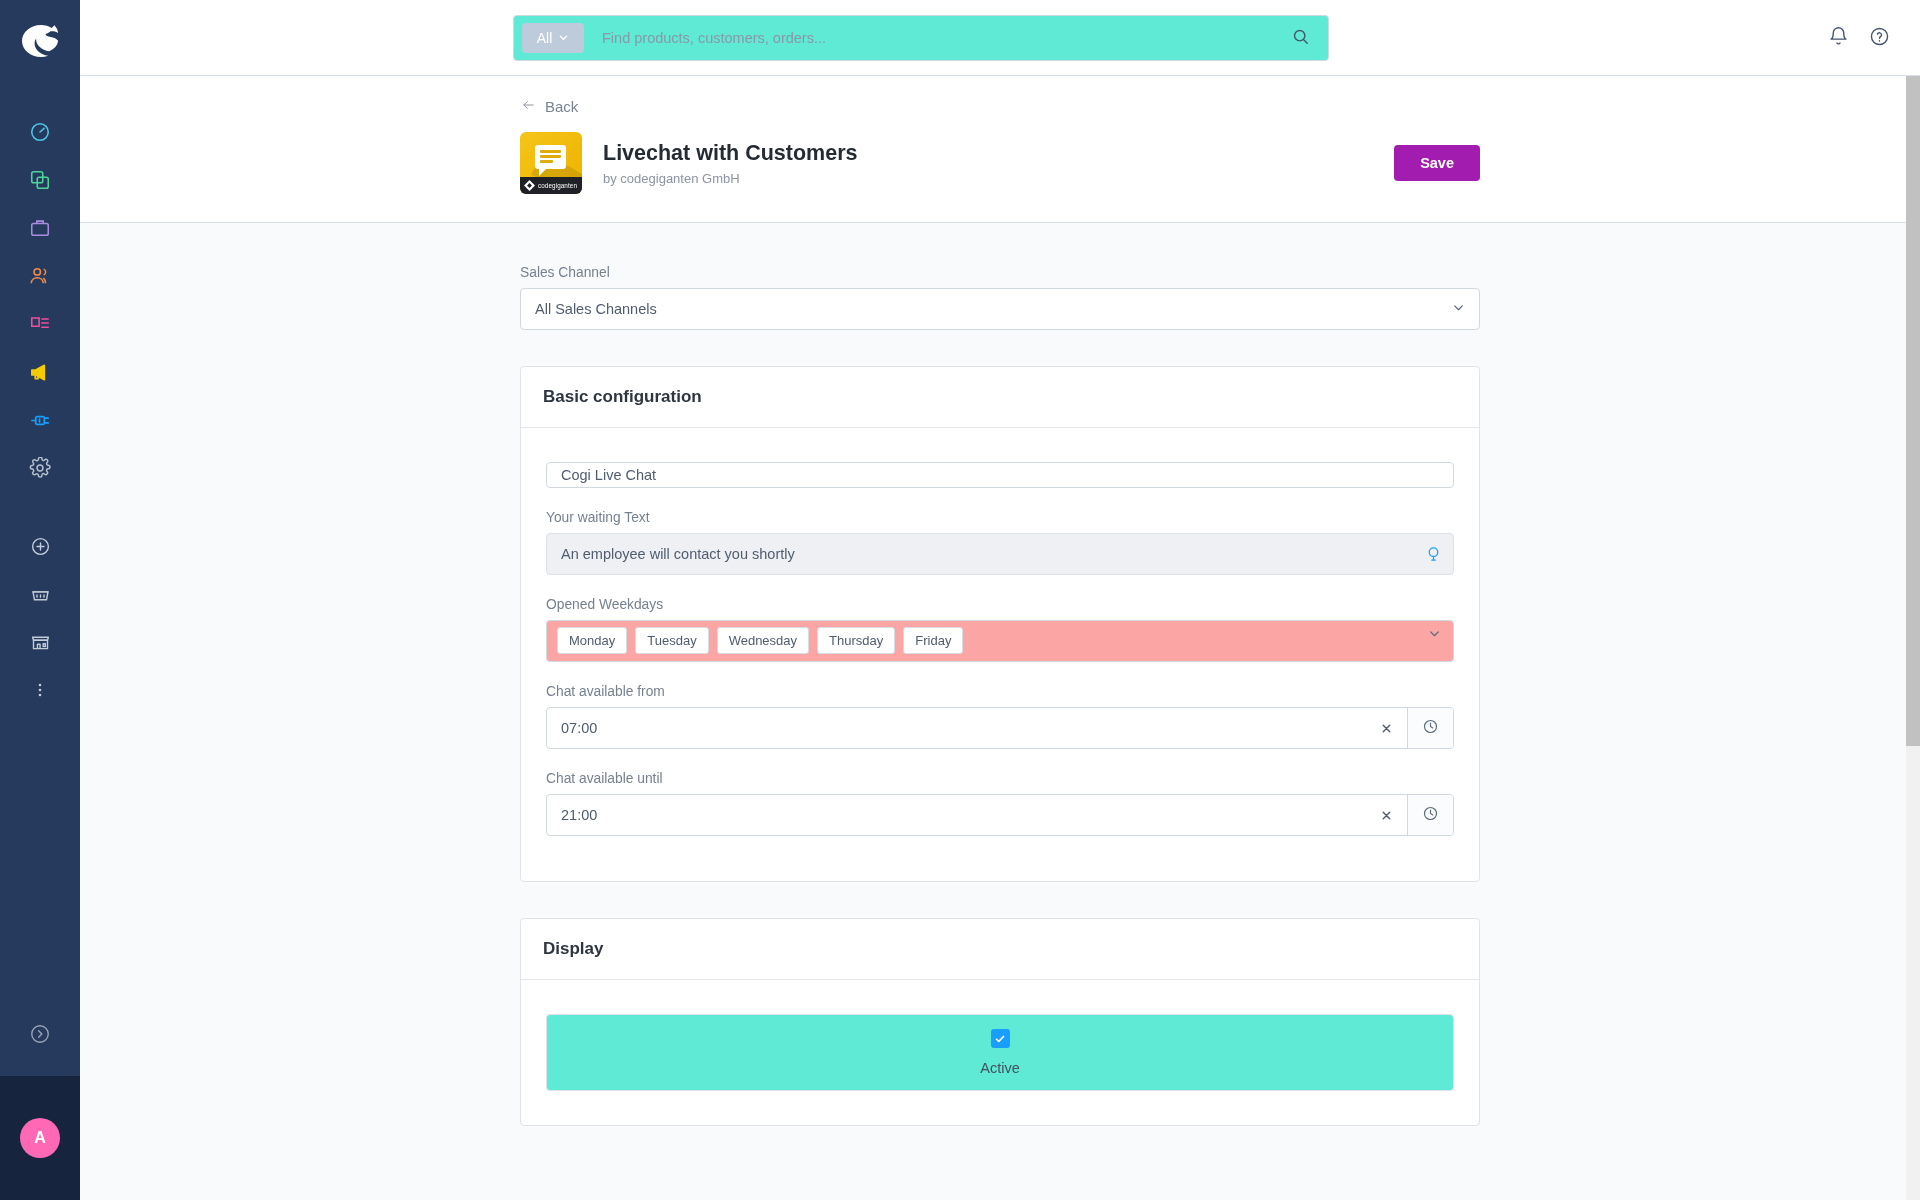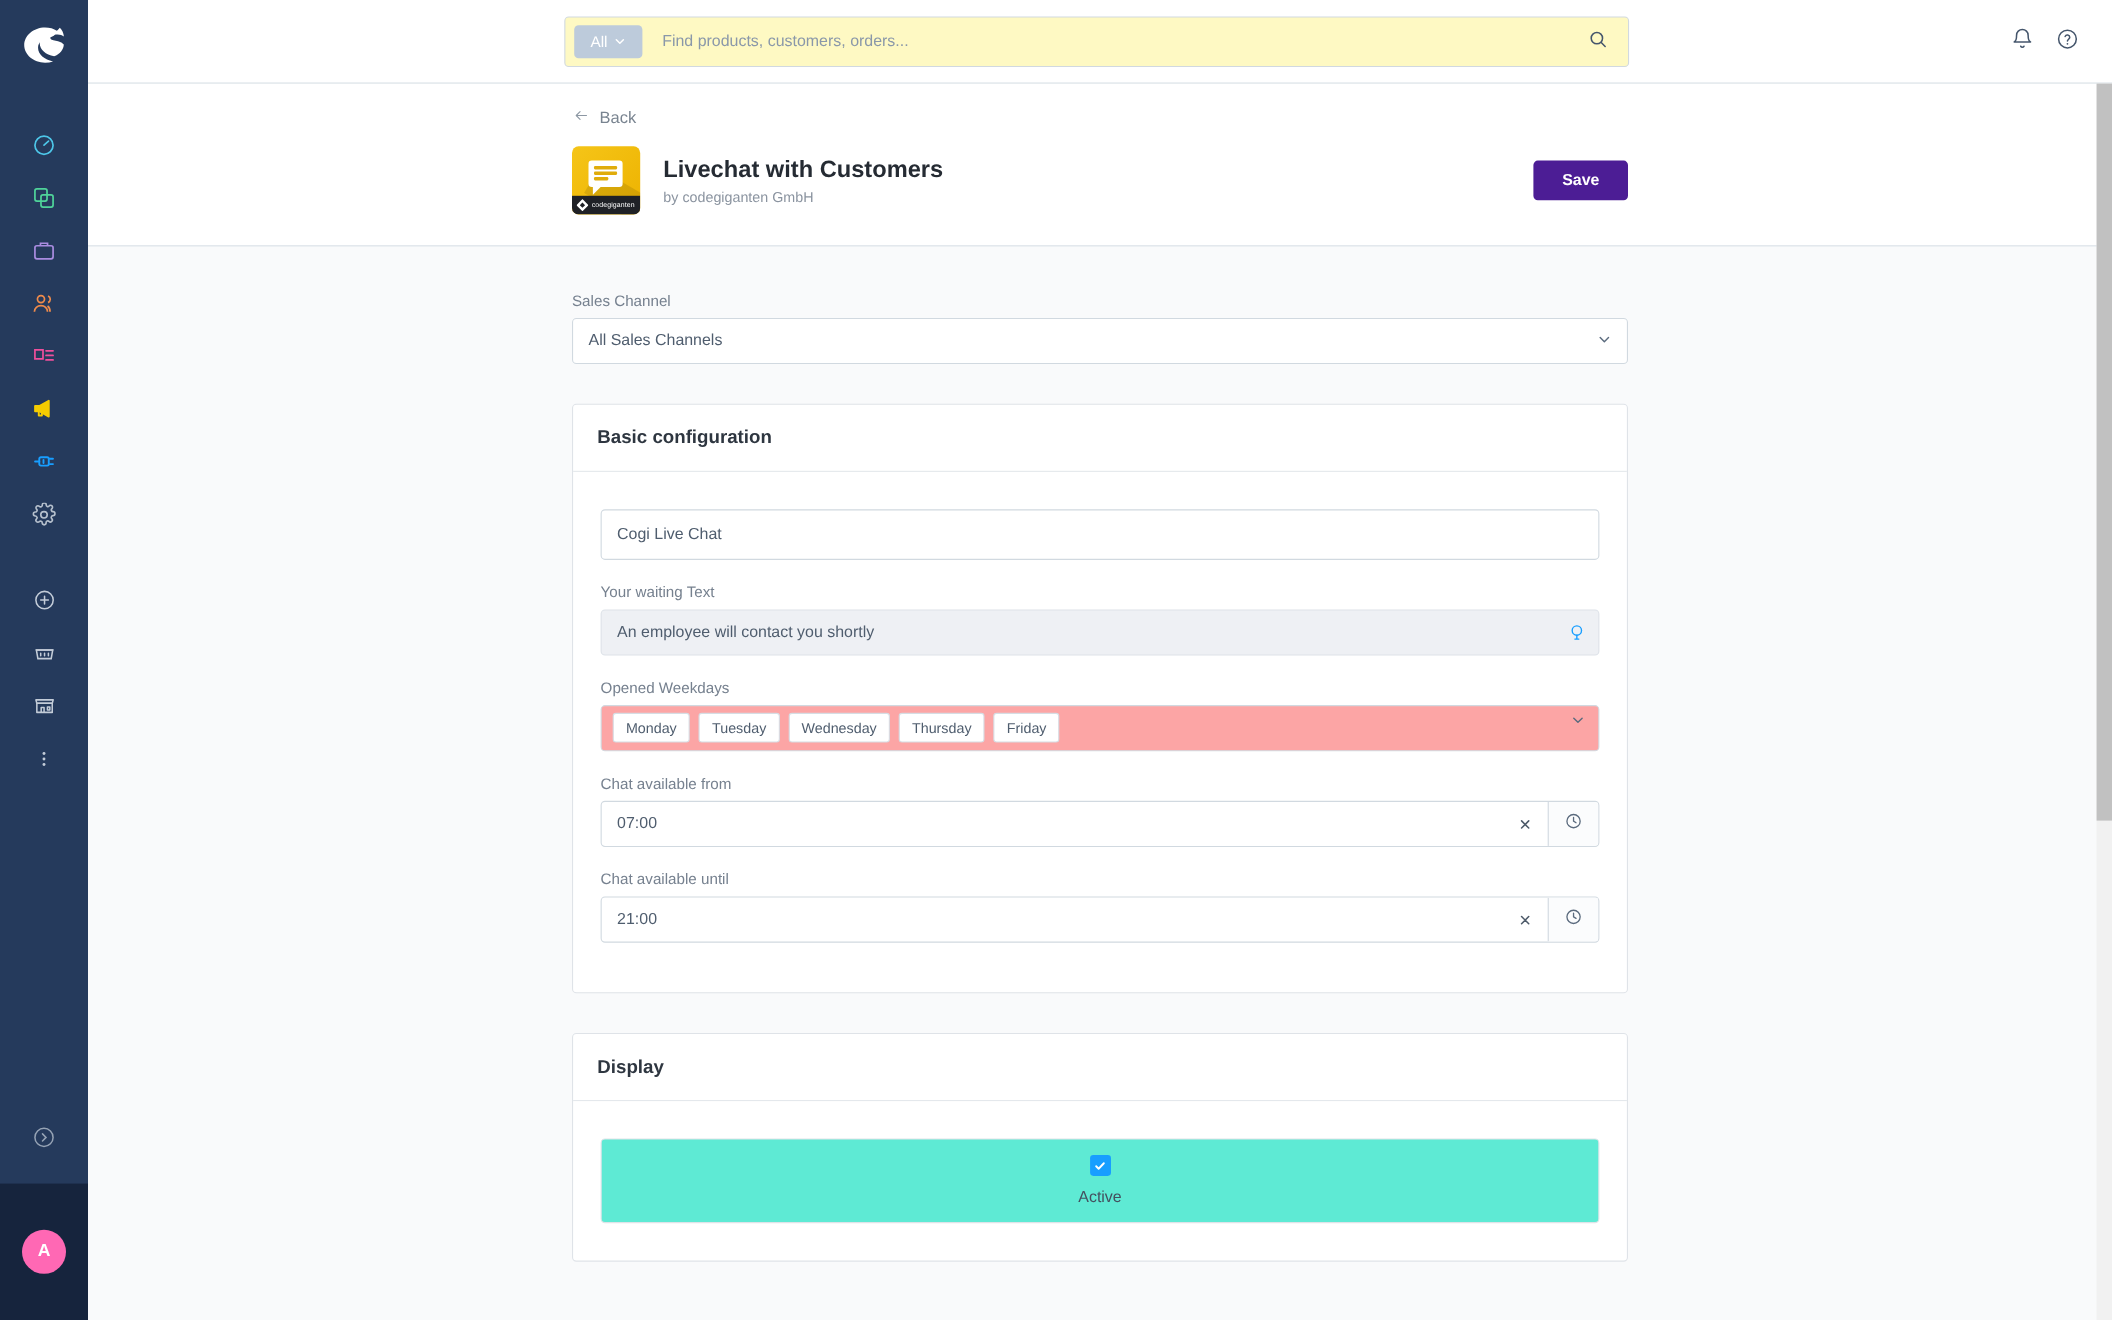--- a/index.html
+++ b/index.html
@@ -59,22 +59,22 @@
 
   
   .topbar {
     height: 76px; background: #ffffff;
     border-bottom: 1px solid #d8dfe5;
     display: flex; align-items: center;
     position: relative;
   }
   .search-box {
     position: absolute; left: 433px; top: 15px;
-    width: 968px; height: 46px;
-    background: #fef9c3; border: 1px solid #d1d9e0; border-radius: 4px;
+    width: 816px; height: 46px;
+    background: #5eead4; border: 1px solid #d1d9e0; border-radius: 4px;
     display: flex; align-items: center; padding: 0 8px 0 8px;
   }
   .search-scope {
     background: #bdcbdb; color: #ffffff;
     border-radius: 4px; height: 30px; min-width: 62px;
     display: flex; align-items: center; justify-content: center;
     gap: 6px; font-size: 14px; padding: 0 10px; cursor: pointer;
   }
   .search-input {
     flex: 1; border: none; outline: none;
@@ -131,21 +131,21 @@
   }
   .icon-foot .cg-mark {
     width: 11px; height: 11px; background: #fff; flex: 0 0 11px;
     clip-path: polygon(50% 0,100% 50%,50% 100%,0 50%,28% 50%,50% 72%,72% 50%,50% 28%,28% 50%,0 50%);
   }
   .icon-foot .cg-text { color: #fff; font-size: 6.3px; letter-spacing: .1px; white-space: nowrap; }
   .app-title-block { margin-left: 21px; flex: 1; }
   .app-title { font-size: 21.5px; font-weight: 700; color: #252b33; line-height: 1.25; }
   .app-sub { font-size: 13px; color: #8b94a0; margin-top: 4px; }
   .btn-save {
-    background: #4c1d95; color: #fff; border: none; border-radius: 4px;
+    background: #a21caf; color: #fff; border: none; border-radius: 4px;
     height: 36px; padding: 0 26px; font-size: 14.5px; font-weight: 700;
     cursor: pointer; font-family: "Liberation Sans", sans-serif;
   }
 
   
   .content {
     height: calc(1200px - 76px - 147px);
     overflow: hidden; position: relative;
   }
   .content-inner { width: 960px; margin: 0 auto; padding-top: 42px; }
@@ -164,21 +164,21 @@
   }
   .card-head {
     padding: 20px 22px; border-bottom: 1px solid #e4e8ec;
     font-size: 17px; font-weight: 700; color: #2e3640;
   }
   .card-body { padding: 34px 25px 34px 25px; }
   .fieldset { margin-bottom: 22px; }
   .fieldset:last-child { margin-bottom: 11px; }
 
   .input-plain {
-    width: 100%; height: 46px; border: 1px solid #d1d9e0; border-radius: 4px;
+    width: 100%; height: 26px; border: 1px solid #d1d9e0; border-radius: 4px;
     background: #fff; padding: 0 14px; font-size: 14.5px; color: #4f5d6e;
     outline: none; font-family: "Liberation Sans", sans-serif;
   }
   .input-inherited {
     width: 100%; height: 42px; border: 1px solid #dde2e8; border-radius: 4px;
     background: #eef0f4; padding: 0 40px 0 14px; font-size: 14.5px; color: #4f5d6e;
     outline: none; font-family: "Liberation Sans", sans-serif;
   }
   .input-wrap { position: relative; }
   .globe-btn {

